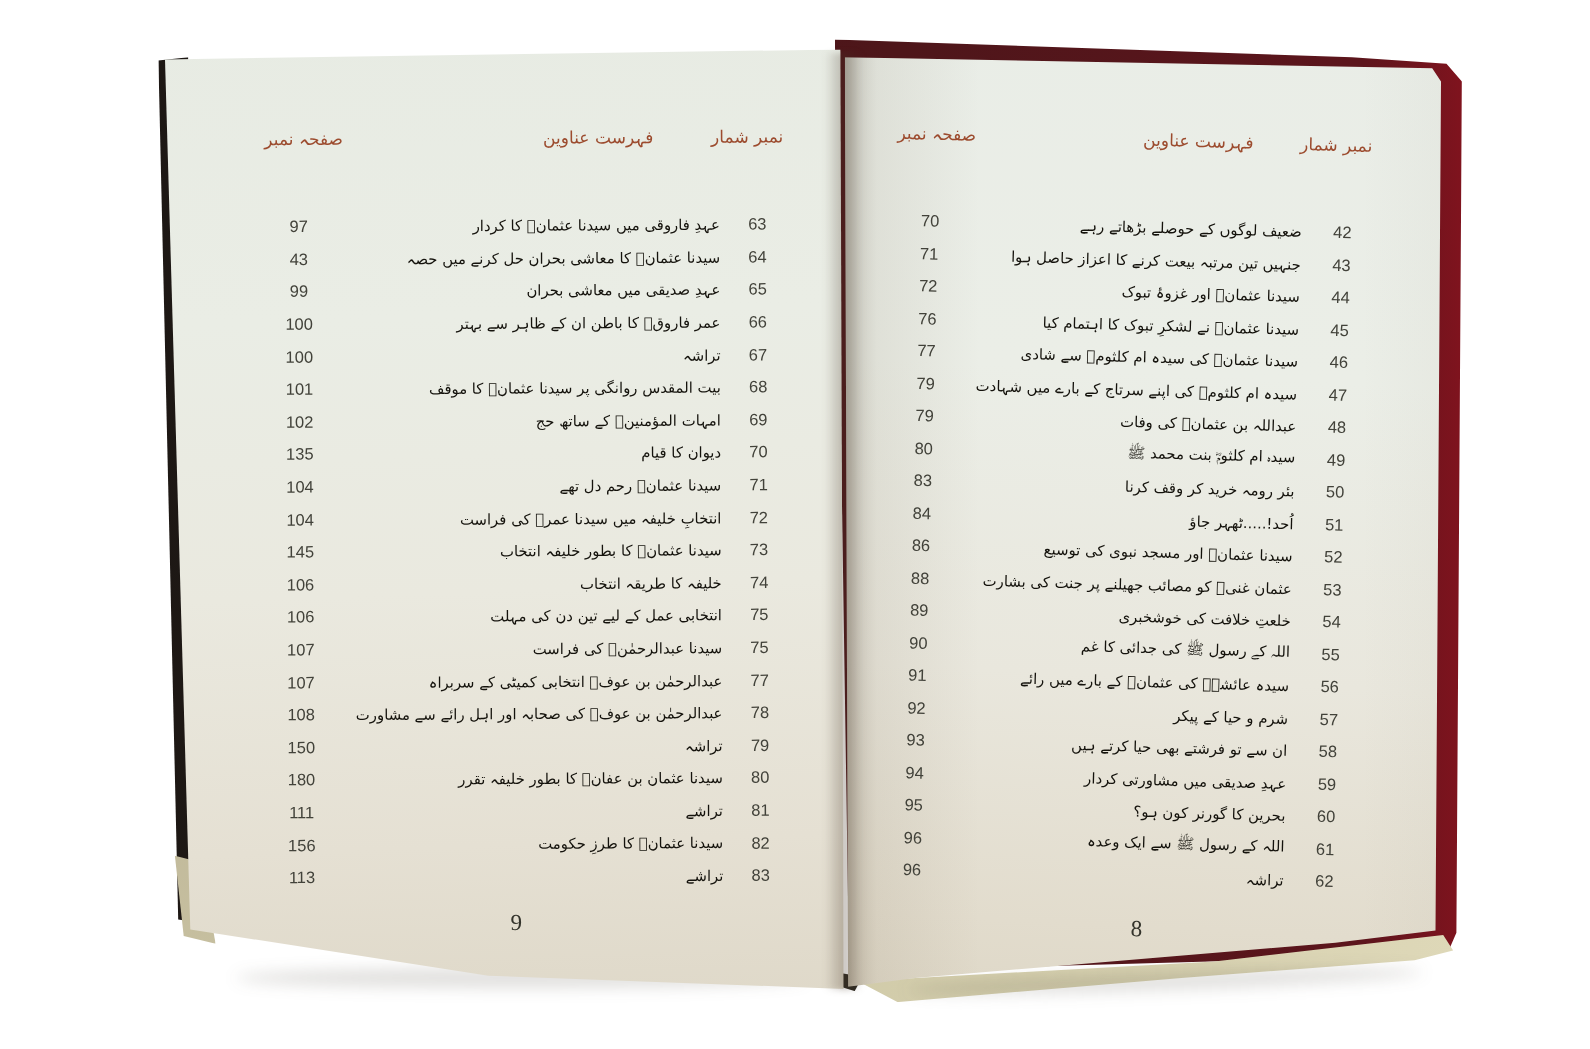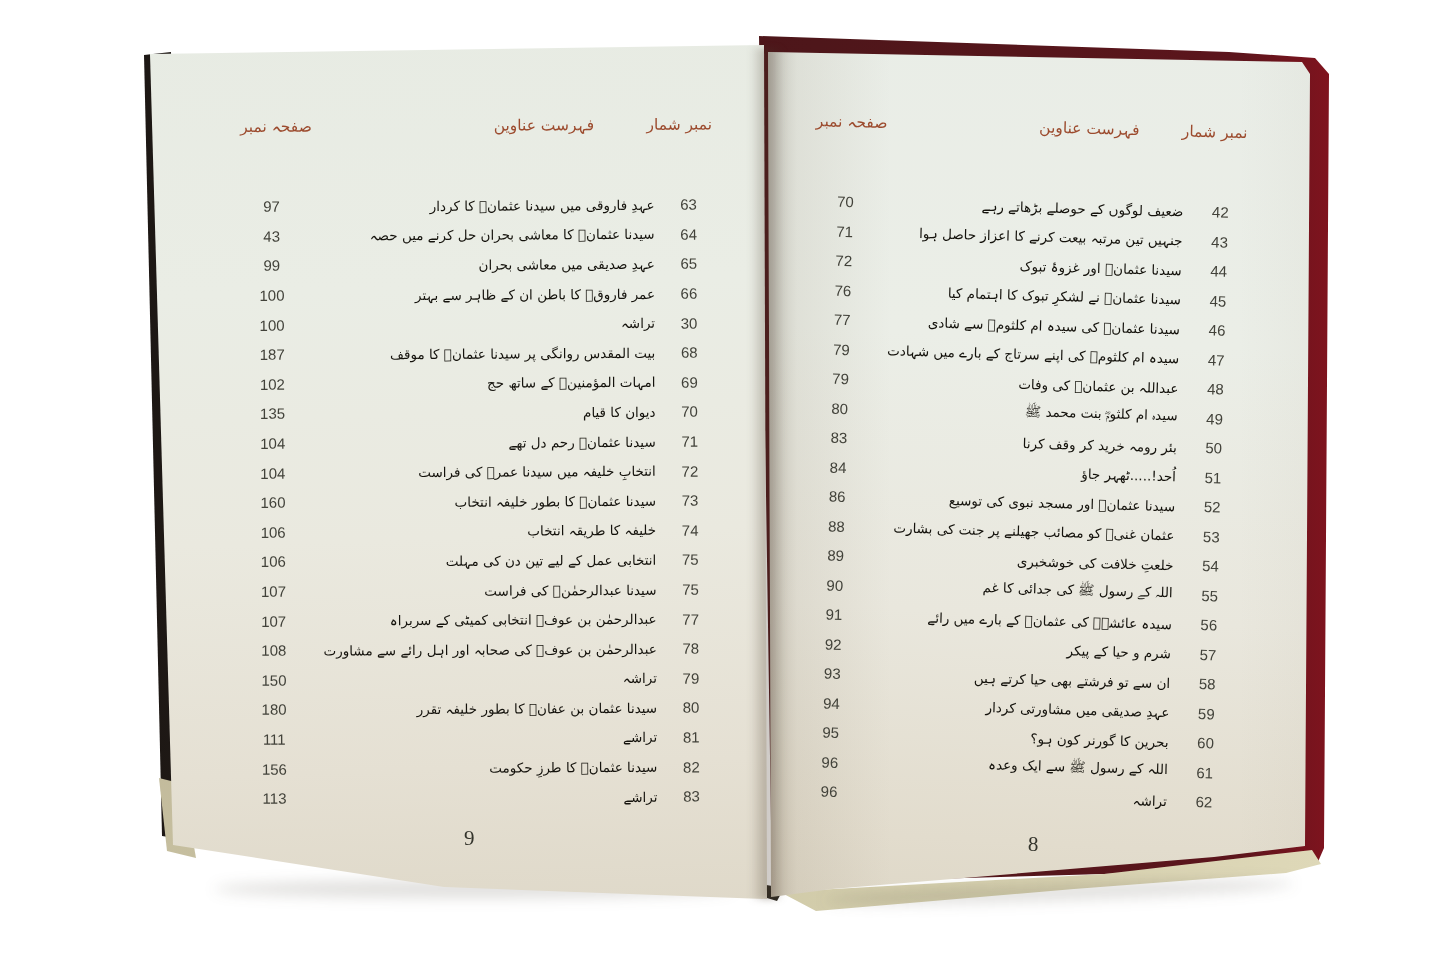--- a/index.html
+++ b/index.html
@@ -107,25 +107,25 @@
 
         <div class="row">
           <span class="c-page">100</span>
           <span class="c-title">عمر فاروقؓ کا باطن ان کے ظاہر سے بہتر</span>
           <span class="c-serial">66</span>
         </div>
 
         <div class="row">
           <span class="c-page">100</span>
           <span class="c-title">تراشہ</span>
-          <span class="c-serial">30</span>
-        </div>
-
-        <div class="row">
-          <span class="c-page">187</span>
+          <span class="c-serial">67</span>
+        </div>
+
+        <div class="row">
+          <span class="c-page">101</span>
           <span class="c-title">بیت المقدس روانگی پر سیدنا عثمانؓ کا موقف</span>
           <span class="c-serial">68</span>
         </div>
 
         <div class="row">
           <span class="c-page">102</span>
           <span class="c-title">امہات المؤمنینؓ کے ساتھ حج</span>
           <span class="c-serial">69</span>
         </div>
 
@@ -141,21 +141,21 @@
           <span class="c-serial">71</span>
         </div>
 
         <div class="row">
           <span class="c-page">104</span>
           <span class="c-title">انتخابِ خلیفہ میں سیدنا عمرؓ کی فراست</span>
           <span class="c-serial">72</span>
         </div>
 
         <div class="row">
-          <span class="c-page">160</span>
+          <span class="c-page">145</span>
           <span class="c-title">سیدنا عثمانؓ کا بطور خلیفہ انتخاب</span>
           <span class="c-serial">73</span>
         </div>
 
         <div class="row">
           <span class="c-page">106</span>
           <span class="c-title">خلیفہ کا طریقہ انتخاب</span>
           <span class="c-serial">74</span>
         </div>
 

